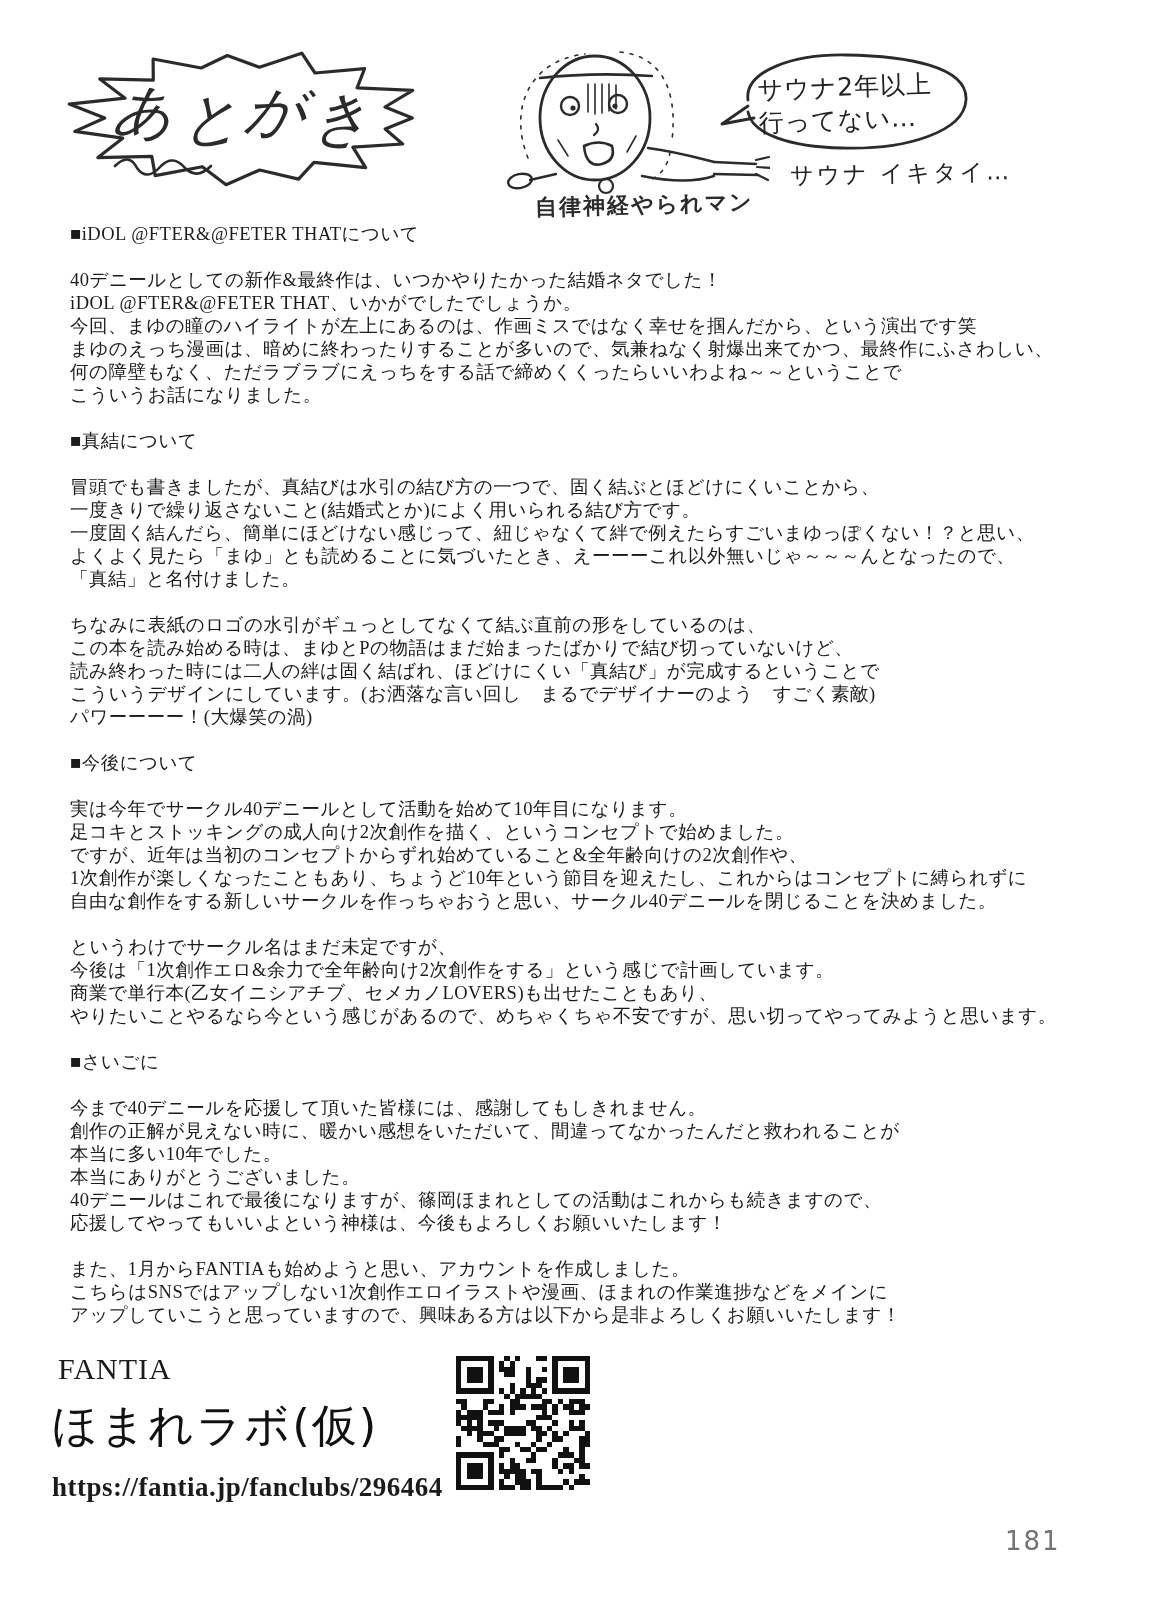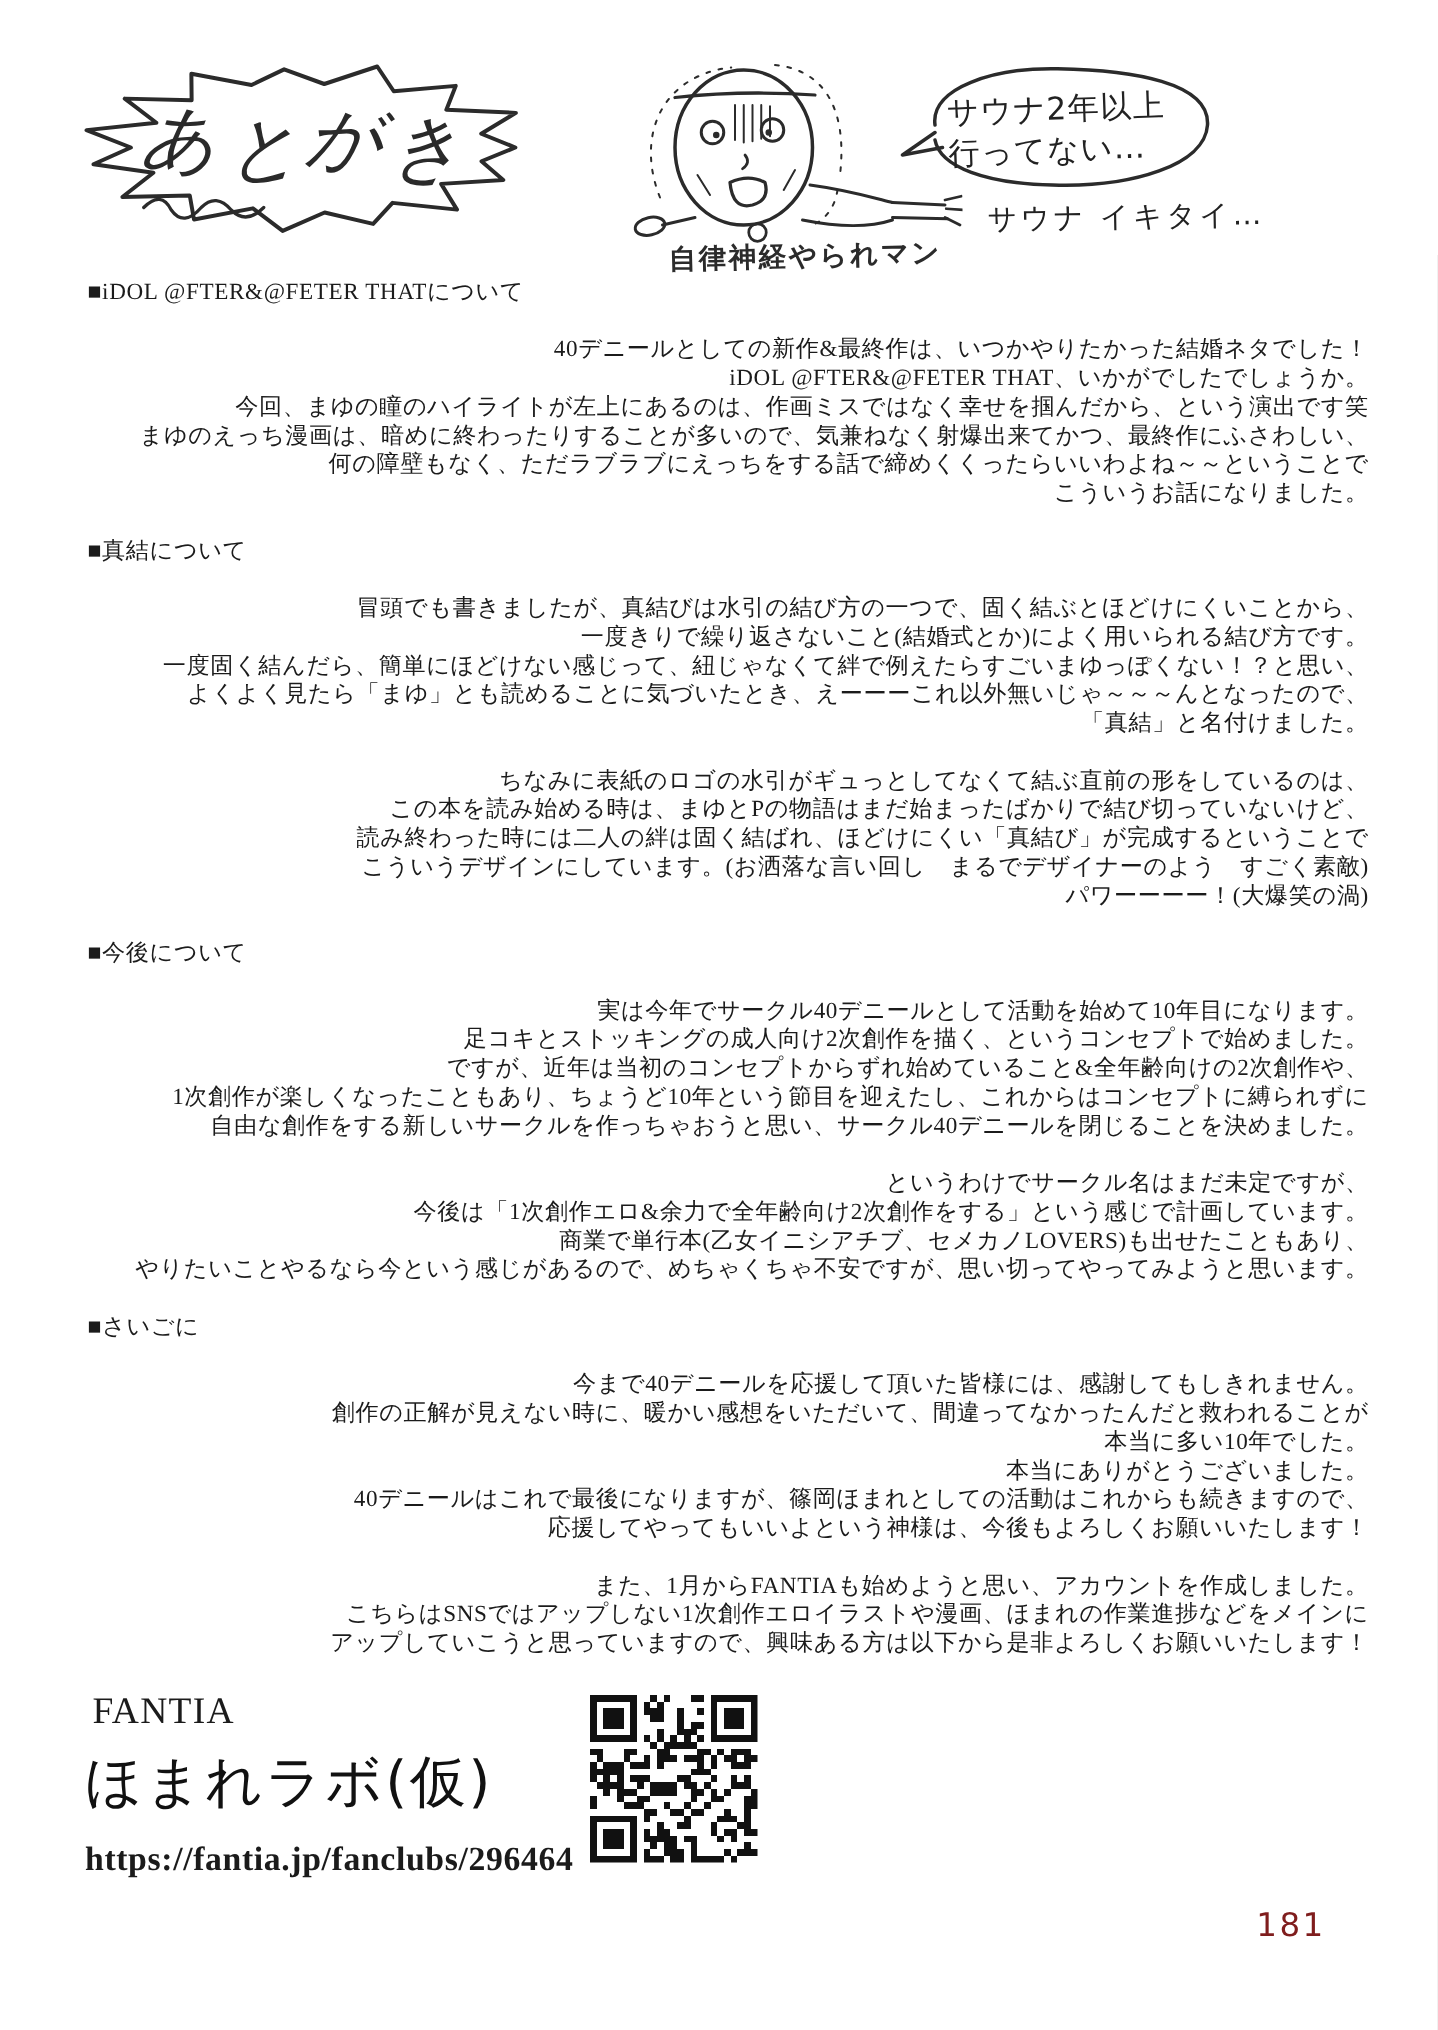--- a/index.html
+++ b/index.html
@@ -37,34 +37,34 @@
   }
   .sub-speech{
     position:absolute;left:290px;top:128px;
     font-family:"DejaVu Sans",sans-serif;font-size:23px;font-weight:500;
     color:#222;transform:rotate(-1deg);letter-spacing:3px;
   }
   
   .content{padding:0 55px 0 70px;font-size:18.5px;line-height:23px;letter-spacing:0.5px;}
   .section-heading{margin:23px 0;font-weight:400;}
   .paragraph{margin:0 0 23px 0;}
-  .line{white-space:pre;text-align:right;}
+  .line{white-space:pre;}
   
-  .footer{display:flex;align-items:flex-start;padding-left:68px;margin-top:8px;}
+  .footer{display:flex;align-items:flex-start;padding-left:52px;margin-top:8px;}
   .footer-left{width:372px;}
   .fantia-label{font-size:30px;letter-spacing:1px;margin:2px 0 10px 6px;}
   .club-name{
     font-family:"DejaVu Sans",sans-serif;font-weight:400;
     font-size:45px;letter-spacing:2px;color:#111;
   }
   .fantia-url{font-size:27px;font-weight:700;margin-top:16px;letter-spacing:0.5px;}
   .qr{margin-left:32px;margin-top:6px;}
   .page-number{
     position:absolute;left:1005px;top:1526px;
-    font-family:"DejaVu Sans",sans-serif;font-size:26px;color:#7f1d1d;letter-spacing:2px;
+    font-family:"DejaVu Sans",sans-serif;font-size:26px;color:#737373;letter-spacing:2px;
   }
   svg .ink{stroke:#2b2b2b;fill:none;stroke-linecap:round;stroke-linejoin:round;}
 </style>
 </head>
 <body>
 
 <div class="page">
 
   <div class="header">
 

